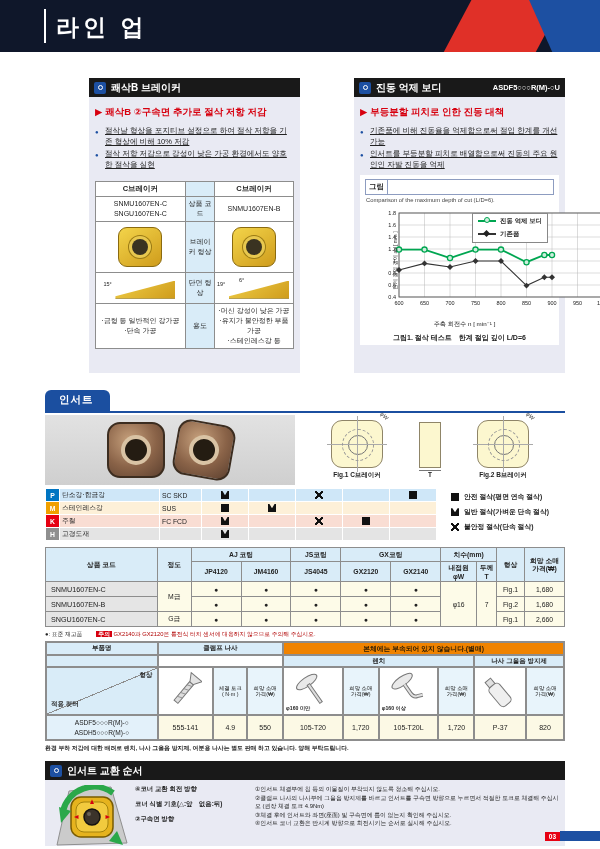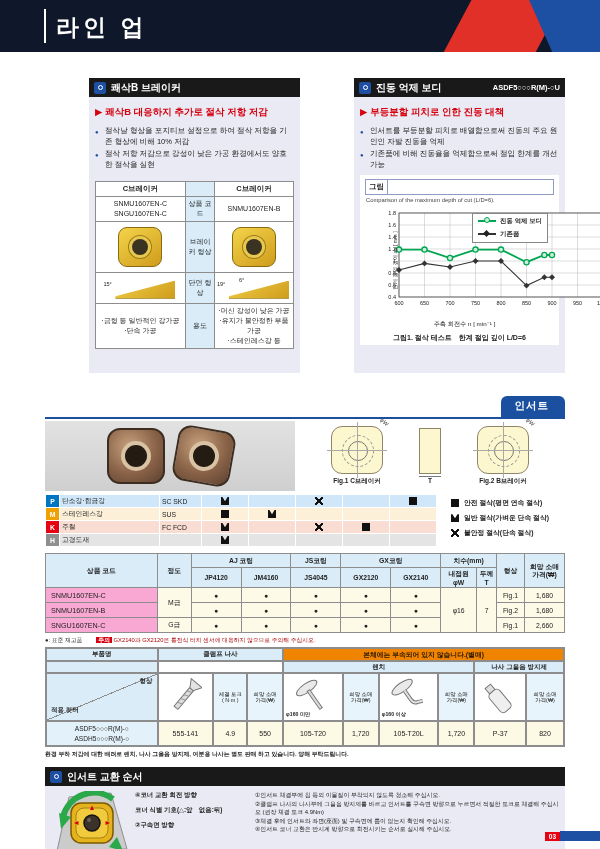--- a/index.html
+++ b/index.html
@@ -19,21 +19,21 @@
   .cols { display:flex; gap:10px; margin-top:26px; }
   .col { width:255px;padding-left:44px; }
   .sec-bar { height:19px; background:#191919; display:flex; align-items:center; padding:0 5px; gap:5px; }
   .sec-bar .ttl { color:#fff; font-size:10px; font-weight:bold; }
   .sec-bar .code { margin-left:auto; color:#fff; font-size:7.5px; font-weight:bold; }
   .bar-icon { width:12px; height:12px; background:#1d50a2; border-radius:2px; display:flex; align-items:center; justify-content:center; flex:none; }
   .bar-icon i { display:block; width:5px; height:5px; border:1.5px solid #fff; border-radius:50%; }
   .panel { background:#e9eaf3; padding:7px 6px 8px 6px; height:276px; }
   .headline { color:#d7000f; font-size:9.5px; font-weight:bold; display:flex; gap:3px; margin:2px 0 7px 0; }
   .headline .tri { color:#d7000f; }
-  ul.bullets { list-style:none; }
+  ul.bullets { list-style:none;text-decoration:underline; }
   ul.bullets li { font-size:7.6px; line-height:1.4; padding-left:10px; position:relative; margin-bottom:2px; }
   ul.bullets li::before { content:"●"; color:#1d50a2; font-size:6px; position:absolute; left:0; top:1.5px; }
 
   
   table.brk { border-collapse:collapse; width:100%; margin-top:10px; background:#fff; }
   table.brk td, table.brk th { border:1px solid #8d8d8d; font-size:7px; text-align:center; vertical-align:middle; padding:2px; }
   table.brk .mid { background:#d9ecf8; width:42px; }
   table.brk th { font-size:7.5px; }
   .codes { white-space:pre-line; font-size:7px; line-height:1.35; }
   .ins-chip { width:44px; height:40px; margin:3px auto; border-radius:9px; background:linear-gradient(145deg,#f3d44a,#cf9c1c); border:1px solid #8a6a10; position:relative; }
@@ -56,21 +56,21 @@
   .legend-box { position:absolute; right:6px; top:8px; background:#fff; border:1px solid #888; padding:3px 5px; display:flex; flex-direction:column; gap:4px; }
   .legend-row { display:flex; align-items:center; gap:4px; font-size:6.4px; font-weight:bold; }
   .lg-line { position:relative; width:18px; height:2px; background:#00a651; }
   .lg-line i { position:absolute; left:6px; top:-3px; width:6px; height:6px; border:1.5px solid #00a651; background:#cdeedd; border-radius:50%; }
   .lg-line.dark { background:#333; }
   .lg-line.dark i { border:none; background:#222; transform:rotate(45deg); width:5px; height:5px; top:-2px; border-radius:0; }
   .xlab { text-align:center; font-size:6.2px; margin-top:1px; }
   .chart-cap { text-align:center; font-size:7px; font-weight:bold; margin-top:4px; }
 
   
-  .tab-row { margin-top:22px;text-align:right; }
+  .tab-row { margin-top:16px; }
   .blue-tab { display:inline-block; background:#1b4fa0; color:#fff; font-size:10.5px; font-weight:bold; padding:3px 16px 4px 14px; border-radius:6px 6px 0 0; letter-spacing:1px; }
   .blue-rule { height:2px; background:#1b4fa0; }
 
   
   .ins-visual { display:flex; margin-top:2px; }
   .photo-box { width:250px; height:70px; background:linear-gradient(#e2e2e2,#cfcfcf); display:flex; align-items:center; justify-content:center; gap:10px; }
   .photo-ins { width:58px; height:56px; border-radius:13px; background:radial-gradient(circle at 38% 32%,#c7a17d,#8a6348 55%,#5d4130); border:2px solid #3c2d20; position:relative; }
   .photo-ins::after { content:""; position:absolute; left:50%; top:50%; width:22px; height:22px; margin:-11px 0 0 -11px; border-radius:50%; background:#241c12; box-shadow:0 0 0 4px #d9c3a4; }
   .photo-ins.b { transform:rotate(10deg); }
   .figs { flex:1; display:flex; align-items:center; justify-content:space-evenly; background:#fff; }
@@ -104,21 +104,21 @@
   .mark { display:inline-block; width:8px; height:8px; vertical-align:middle; }
   .mark-full { background:#111; }
   .mark-half { background:#111; clip-path:polygon(0 0,18% 0,50% 52%,82% 0,100% 0,100% 100%,0 100%); }
   .mark-x { background:linear-gradient(45deg,transparent 40%,#111 40% 60%,transparent 60%),linear-gradient(135deg,transparent 40%,#111 40% 60%,transparent 60%); }
 
   
   table.prod { border-collapse:collapse; width:100%; margin-top:6px; }
   table.prod th, table.prod td { border:1px solid #8d8d8d; font-size:6.8px; text-align:center; padding:1px 2px; }
   table.prod th { background:#d9ecf8; font-weight:bold; height:14px; }
   table.prod td { background:#fdfbe8; height:15px; }
-  table.prod td.codecell { background:#f9a8d4; text-align:left; padding-left:5px; font-size:7.2px; }
+  table.prod td.codecell { background:#e5e5e5; text-align:left; padding-left:5px; font-size:7.2px; }
   table.prod .pre { white-space:pre-line; line-height:1.15; }
   .dotcell { font-size:8px; }
   .footnotes { display:flex; gap:14px; margin-top:3px; font-size:5.8px; align-items:center; }
   .notice-tag { background:#d7000f; color:#fff; padding:0 2px; font-weight:bold; }
   .notice-txt { color:#b00000; }
 
   
   .parts-table { margin-top:2px; border:1px solid #8d8d8d; }
   .p-row { display:flex; }
   .p-cell { border:0.5px solid #8d8d8d; font-size:6.5px; display:flex; align-items:center; justify-content:center; text-align:center; background:#fff; }
@@ -167,21 +167,21 @@
     <div class="col">
       <div class="sec-bar">
         <span class="bar-icon">
             <i></i>
           </span>
         <span class="ttl">쾌삭B 브레이커</span>
       </div>
       <div class="panel">
         <div class="headline">
           <span class="tri">▶</span>
-          <span>쾌삭B 대응하지 추가로 절삭 저항 저감</span>
+          <span>쾌삭B ②구속면 추가로 절삭 저항 저감</span>
         </div>
         <ul class="bullets">
           <li>절삭날 형상을 포지티브 설정으로 하여 절삭 저항을 기존 형상에 비해 10% 저감</li>
           <li>절삭 저항 저감으로 강성이 낮은 가공 환경에서도 양호한 절삭을 실현</li>
         </ul>
         <table class="brk">
           <tbody>
               <tr>
             <th style="width:98px;">C브레이커</th>
             <th class="mid"></th>
@@ -238,22 +238,22 @@
           </span>
         <span class="ttl">진동 억제 보디</span>
         <span class="code">ASDF5○○○R(M)-○U</span>
       </div>
       <div class="panel">
         <div class="headline">
           <span class="tri">▶</span>
           <span>부등분할 피치로 인한 진동 대책</span>
         </div>
         <ul class="bullets">
+          <li>기존품에 비해 진동율을 억제함으로써 절입 한계를 개선 가능</li>
           <li>인서트를 부등분할 피치로 배열함으로써 진동의 주요 원인인 자발 진동을 억제</li>
-          <li>기존품에 비해 진동율을 억제함으로써 절입 한계를 개선 가능</li>
         </ul>
         <div class="chart-card">
           <div class="chart-title">
             <span class="tag">그림</span>
           </div>
           <div class="chart-sub">Comparison of the maximum depth of cut (L/D=6).</div>
           <div class="chart-wrap">
             <div class="ylab">
                 <span>한계 절입 깊이 ap [ mm ]</span>
               </div>

